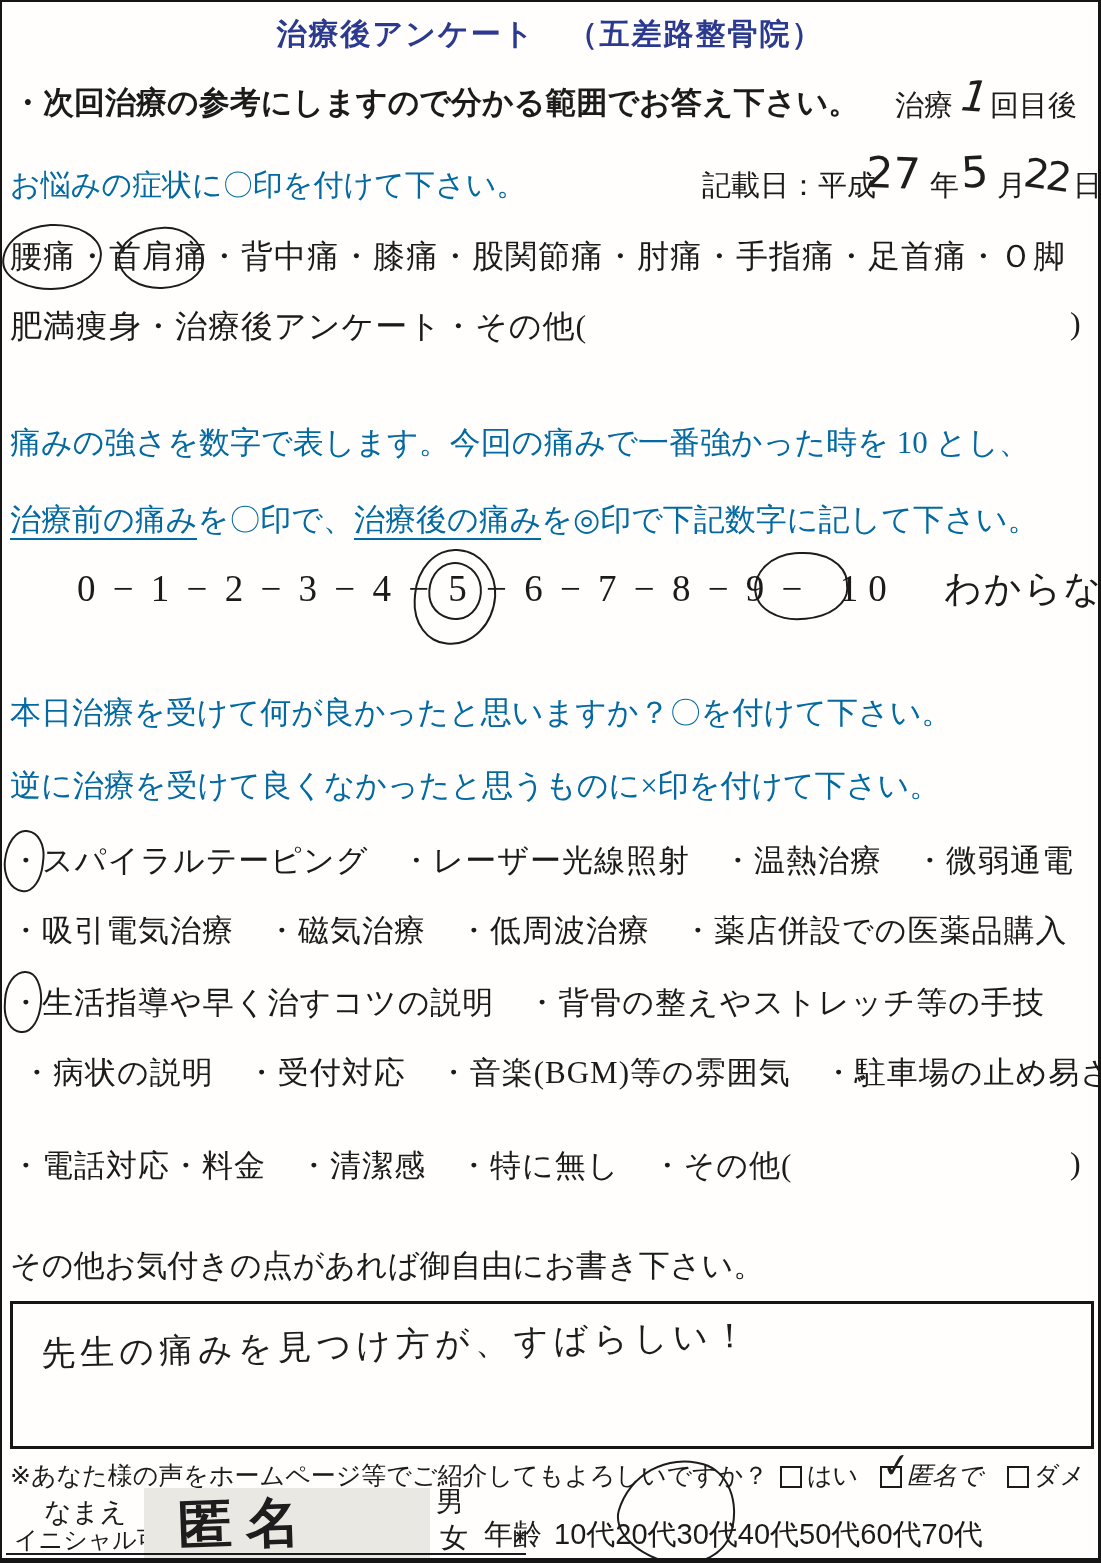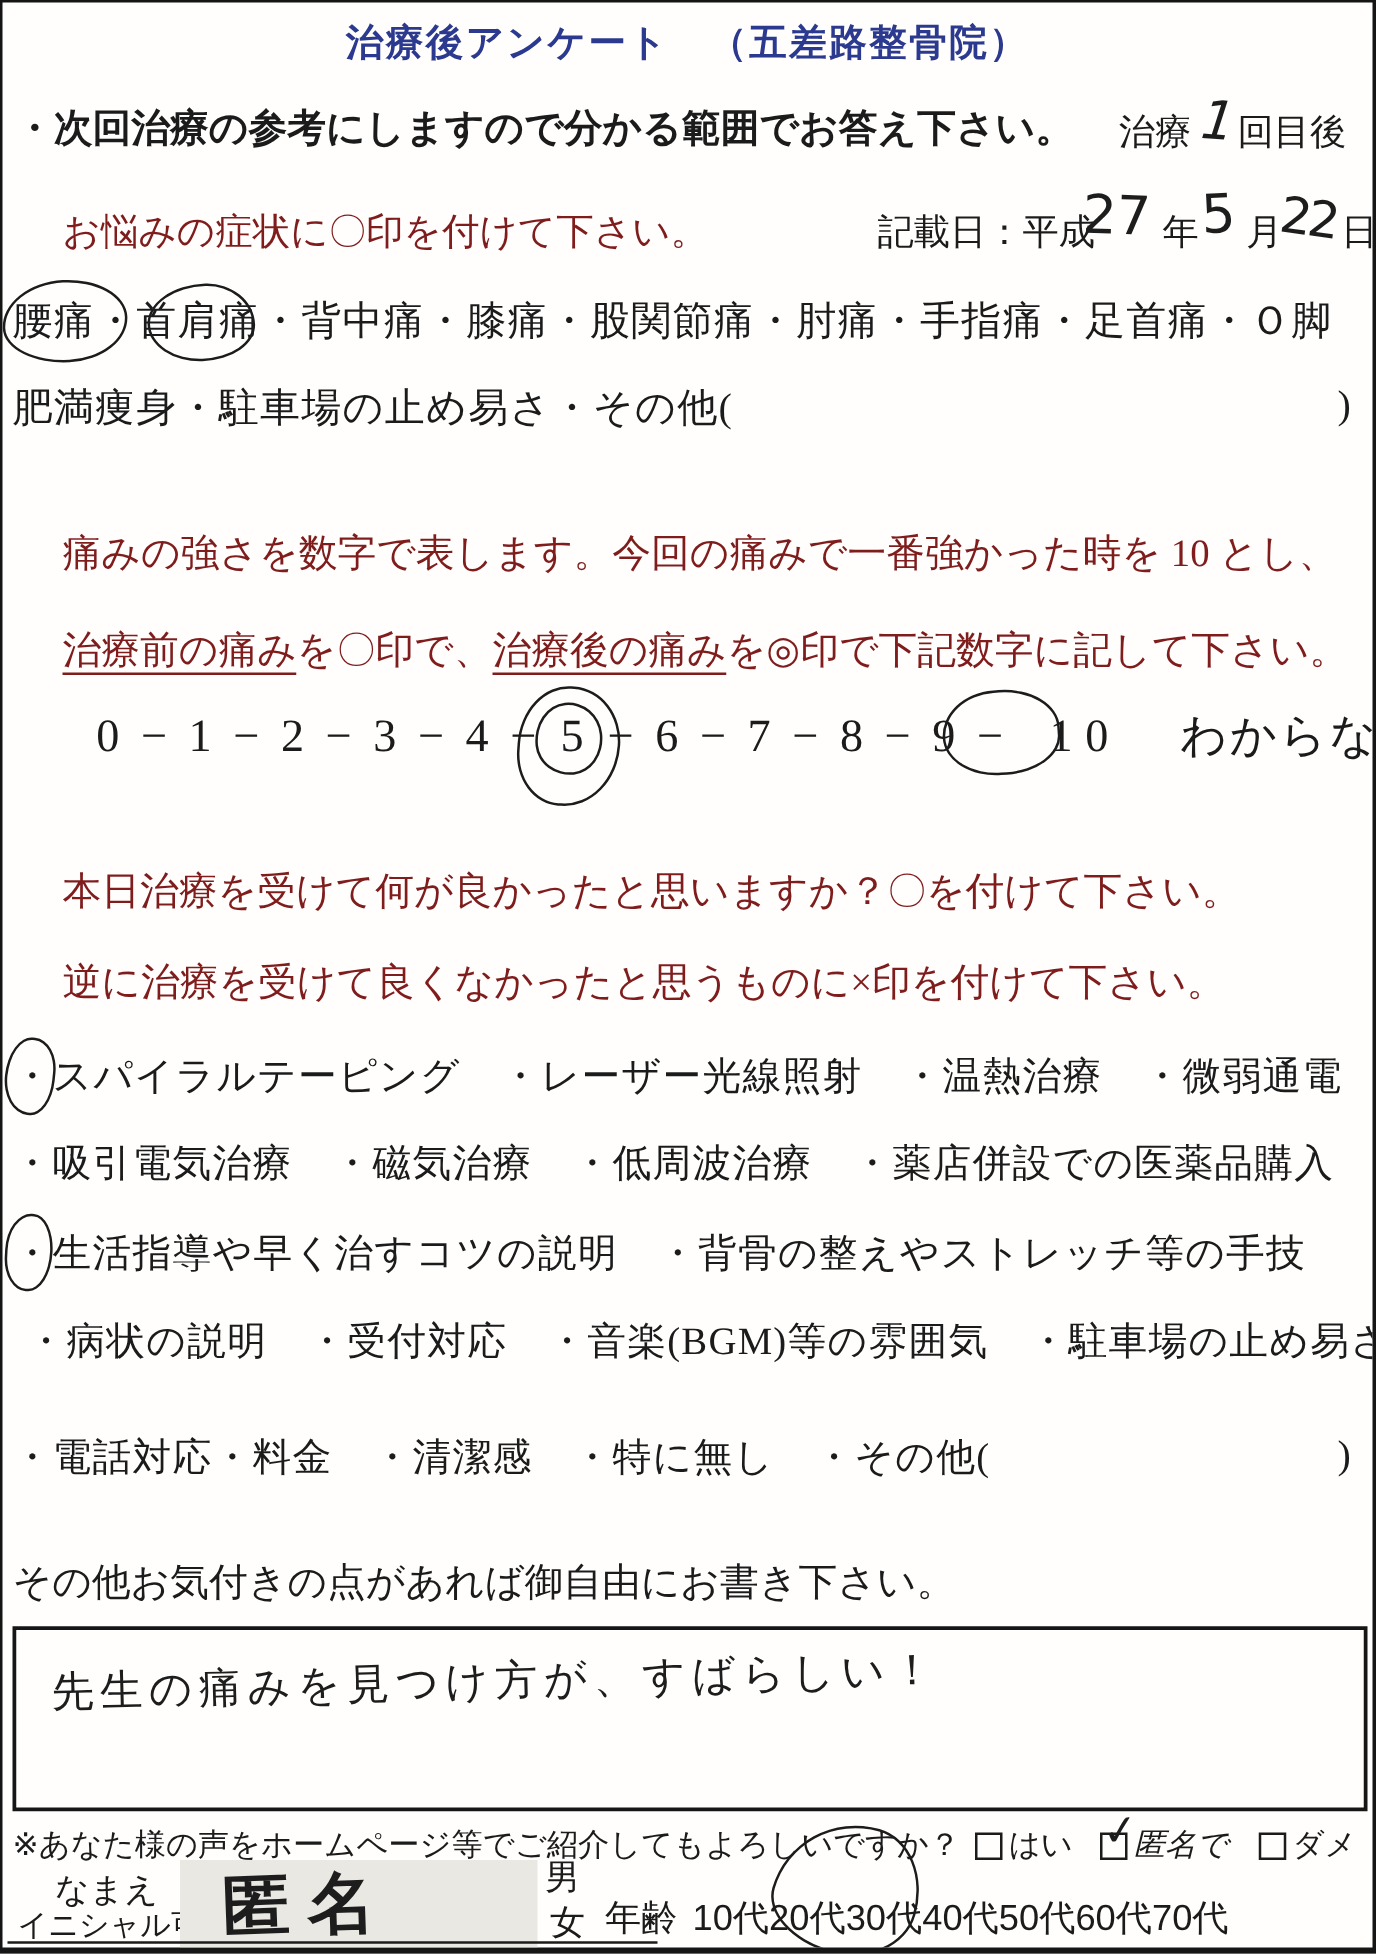--- a/index.html
+++ b/index.html
@@ -10,21 +10,21 @@
     background:#fffefd;
     border:2px solid #151515;
     border-right-width:3px;
     border-bottom-width:5px;
     box-sizing:border-box;
     font-family:"Liberation Serif","DejaVu Serif",serif;
     color:#1b1b1b;
     overflow:hidden;
   }
   .abs { position:absolute; white-space:nowrap; }
-  .blue { color:#7f1d1d;margin-left:40px; }
+  .blue { color:#0369a1; }
   .navy { color:#2b3a8e; }
   .bold { font-weight:bold; }
   .sans  { font-family:"Liberation Sans","DejaVu Sans",sans-serif; }
   .hw {
     font-family:"DejaVu Sans","Liberation Sans",sans-serif;
     color:#1d1d1d;
   }
   .underline { border-bottom:2px solid currentColor; padding-bottom:1px; }
   .circ {
     position:absolute;
@@ -67,21 +67,21 @@
   <div class="abs" style="left:995px;top:164px;font-size:29px;">月</div>
   <div class="abs hw" style="left:1022px;top:150px;font-size:40px;transform:rotate(8deg);letter-spacing:-3px;">22</div>
   <div class="abs" style="left:1071px;top:164px;font-size:29px;">日</div>
 
   <div class="abs" style="left:8px;top:233px;font-size:32px;letter-spacing:1px;">
     <span>腰痛</span><span>・</span><span>首肩</span><span>痛・背中痛・膝痛・股関節痛・肘痛・手指痛・足首痛・Ｏ脚</span>
   </div>
   <div class="circ" style="left:0px;top:222px;width:96px;height:62px;transform:rotate(-3deg);"></div>
   <div class="circ" style="left:116px;top:225px;width:82px;height:58px;transform:rotate(-2deg);border-radius:55% 45% 50% 50%/50% 55% 45% 50%;"></div>
 
-  <div class="abs" style="left:8px;top:303px;font-size:32px;letter-spacing:1px;">肥満痩身・駐車場の止め易さ・その他(</div>
+  <div class="abs" style="left:8px;top:303px;font-size:32px;letter-spacing:1px;">肥満痩身・治療後アンケート・その他(</div>
   <div class="abs" style="left:1068px;top:303px;font-size:32px;">)</div>
 
   <div class="abs blue" style="left:8px;top:420px;font-size:31px;">痛みの強さを数字で表します。今回の痛みで一番強かった時を 10 とし、</div>
   <div class="abs blue" style="left:8px;top:497px;font-size:31px;">
     <span class="underline">治療前の痛み</span><span>を〇印で、</span><span class="underline">治療後の痛み</span><span>を◎印で下記数字に記して下さい。</span>
   </div>
 
   <div class="abs" style="left:75px;top:562px;font-size:37px;">
     <span class="scale-num">0 − 1 − 2 − 3 − 4 −</span>
     <span class="scale-num" style="margin:0 6px;">5</span>

